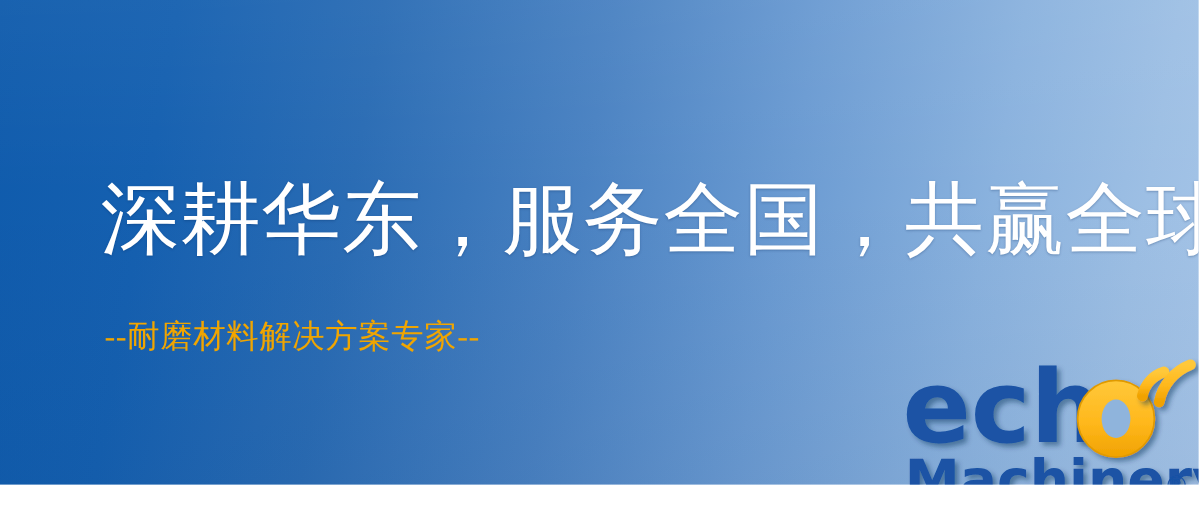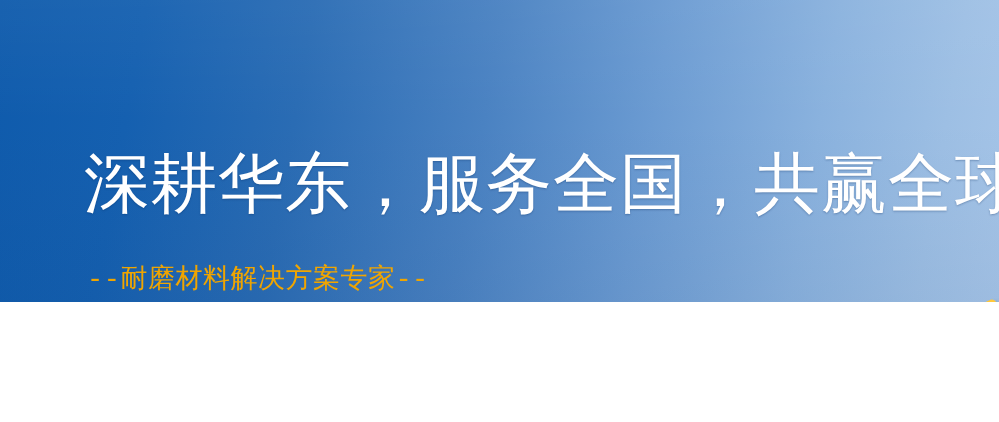--- a/index.html
+++ b/index.html
@@ -3,21 +3,21 @@
 <meta charset="utf-8">
 <style>
   html, body {
     margin: 0;
     padding: 0;
     background: #ffffff;
   }
   #banner {
     position: relative;
     width: 999px;
-    height: 302px;
+    height: 404px;
     overflow: hidden;
     font-family: "Liberation Sans", sans-serif;
     
     background:
       linear-gradient(100deg,
         #0f5bac 0%,
         #1560b0 14%,
         #2a6cb4 30%,
         #4a82c2 48%,
         #6b9bd2 64%,
@@ -45,21 +45,21 @@
     letter-spacing: 1px;
     white-space: nowrap;
     text-shadow: 0 1px 2px rgba(0, 35, 85, 0.30);
     z-index: 3;
   }
 
   .subtitle {
     position: absolute;
     left: 87px;
     top: 267px;
-    font-family: Liberation Mono, monospace;
+    font-family: Liberation Serif, serif;
     font-size: 27px;
     line-height: 1;
     color: #f0a500;
     letter-spacing: 0.5px;
     white-space: nowrap;
     z-index: 3;
   }
 
   
   .logo {

